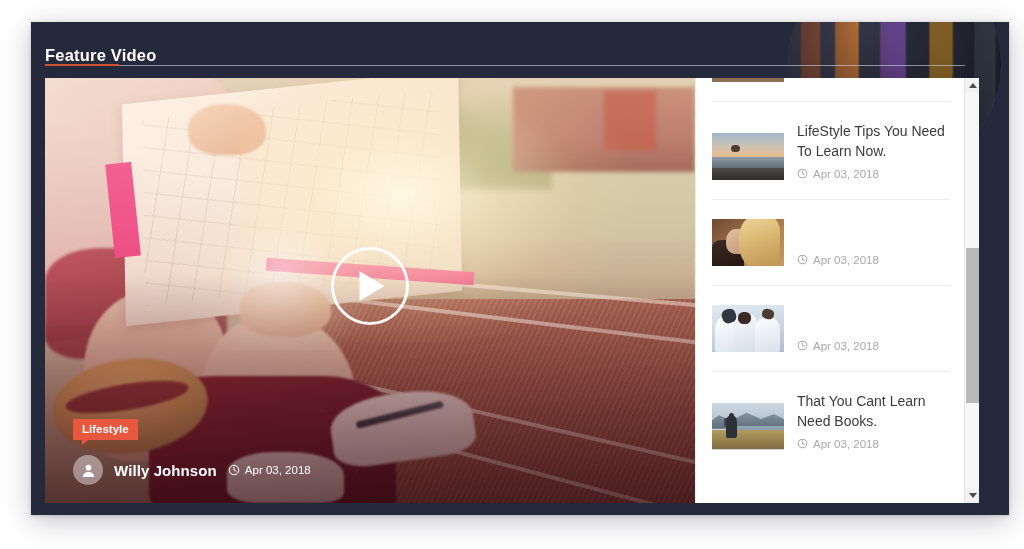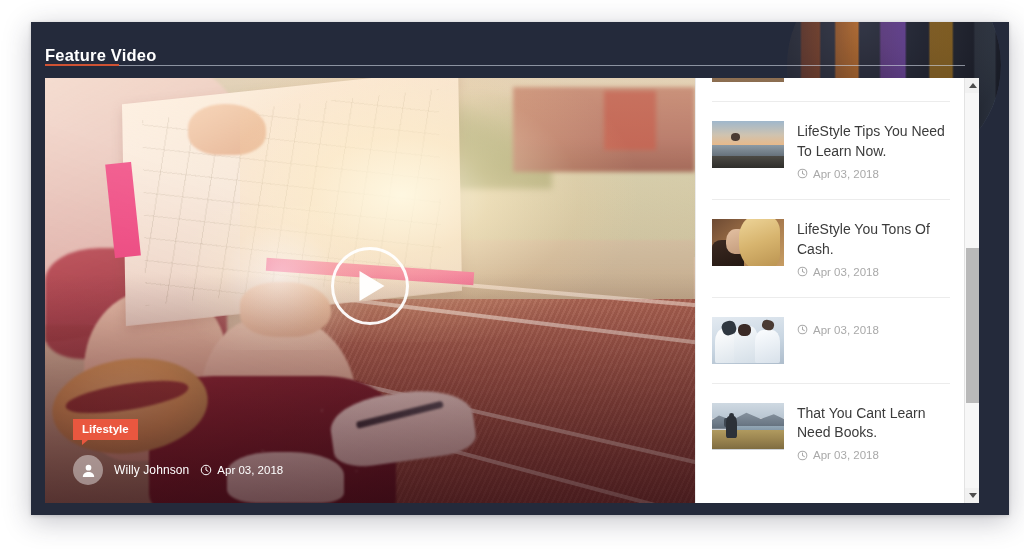--- a/index.html
+++ b/index.html
@@ -394,21 +394,21 @@
   }
   .avatar {
     width: 30px; height: 30px;
     border-radius: 50%;
     background: rgba(255,255,255,0.42);
     display: flex;
     align-items: center;
     justify-content: center;
   }
   .avatar svg { display: block; }
-  .meta-author { font-weight: normal; font-size: 12px; letter-spacing: .1px; text-align: right; }
+  .meta-author { font-weight: bold; font-size: 15px; letter-spacing: .1px; text-align: right; }
   .meta-date {
     display: flex; align-items: center; gap: 5px;
     font-size: 11.5px;
   }
   .meta-date svg { display:block; }
 
   
   .side {
     position: relative;
     flex: 1 1 auto;
@@ -422,20 +422,21 @@
     left: 0; top: -62px;
     width: 270px;
     padding: 0 16px;
   }
   .side-item {
     display: flex;
     gap: 13px;
     padding: 19px 0 19px 0;
     border-bottom: 1px solid #ececec;
     cursor: pointer;
+    align-items: flex-end;
   }
   .side-item:last-child { border-bottom: none; }
 
   .thumb {
     flex: 0 0 72px;
     width: 72px;
     height: 47px;
     overflow: hidden;
     position: relative;
     background: #cfd3d8;
@@ -641,21 +642,20 @@
           </div>
 
           <div class="side-item">
             <div class="thumb">
               <i class="t2-bg"></i>
               <i class="t2-sh"></i>
               <i class="t2-face"></i>
               <i class="t2-hair"></i>
             </div>
             <div class="side-text">
-              <div class="side-title">LifeStyle You Tons Of Cash.</div>
               <div class="side-date">
                 <svg width="11" height="11" viewBox="0 0 24 24" aria-hidden="true">
                   <circle cx="12" cy="12" r="9.5" fill="none" stroke="#a9a9a9" stroke-width="2.2"></circle>
                   <path d="M12 6.5V12l4 2.5" fill="none" stroke="#a9a9a9" stroke-width="2.2" stroke-linecap="round"></path>
                 </svg>
                 <span>Apr 03, 2018</span>
               </div>
             </div>
           </div>
 

